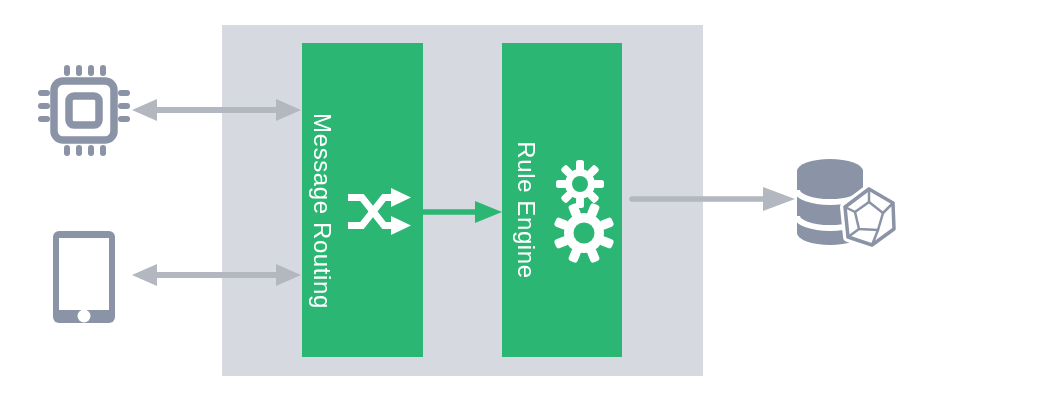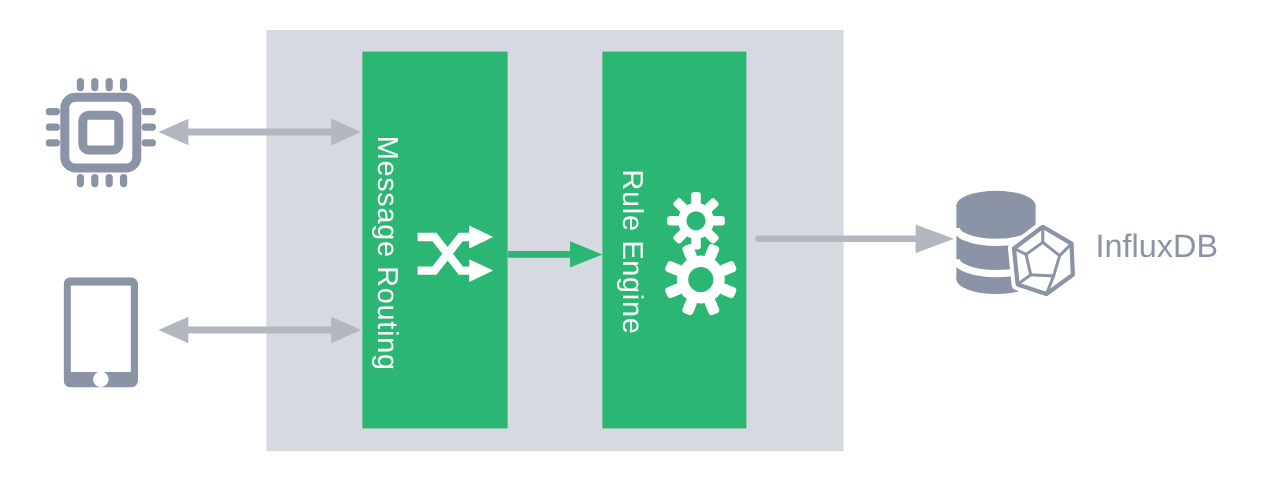--- a/index.html
+++ b/index.html
@@ -163,15 +163,14 @@
       <g class="stroke-slate" stroke-width="2.5" stroke-linecap="round">
         <line x1="74" y1="46" x2="74" y2="33"></line>
         <line x1="88" y1="57" x2="98" y2="47"></line>
         <line x1="83" y1="74" x2="77" y2="89"></line>
         <line x1="64" y1="73" x2="53" y2="81"></line>
         <line x1="60" y1="56" x2="50" y2="51"></line>
       </g>
     </g>
   </svg>
 
-  <div class="abs" id="influx-label">InfluxDB</div>
 
 </div>
 
 </body></html>

